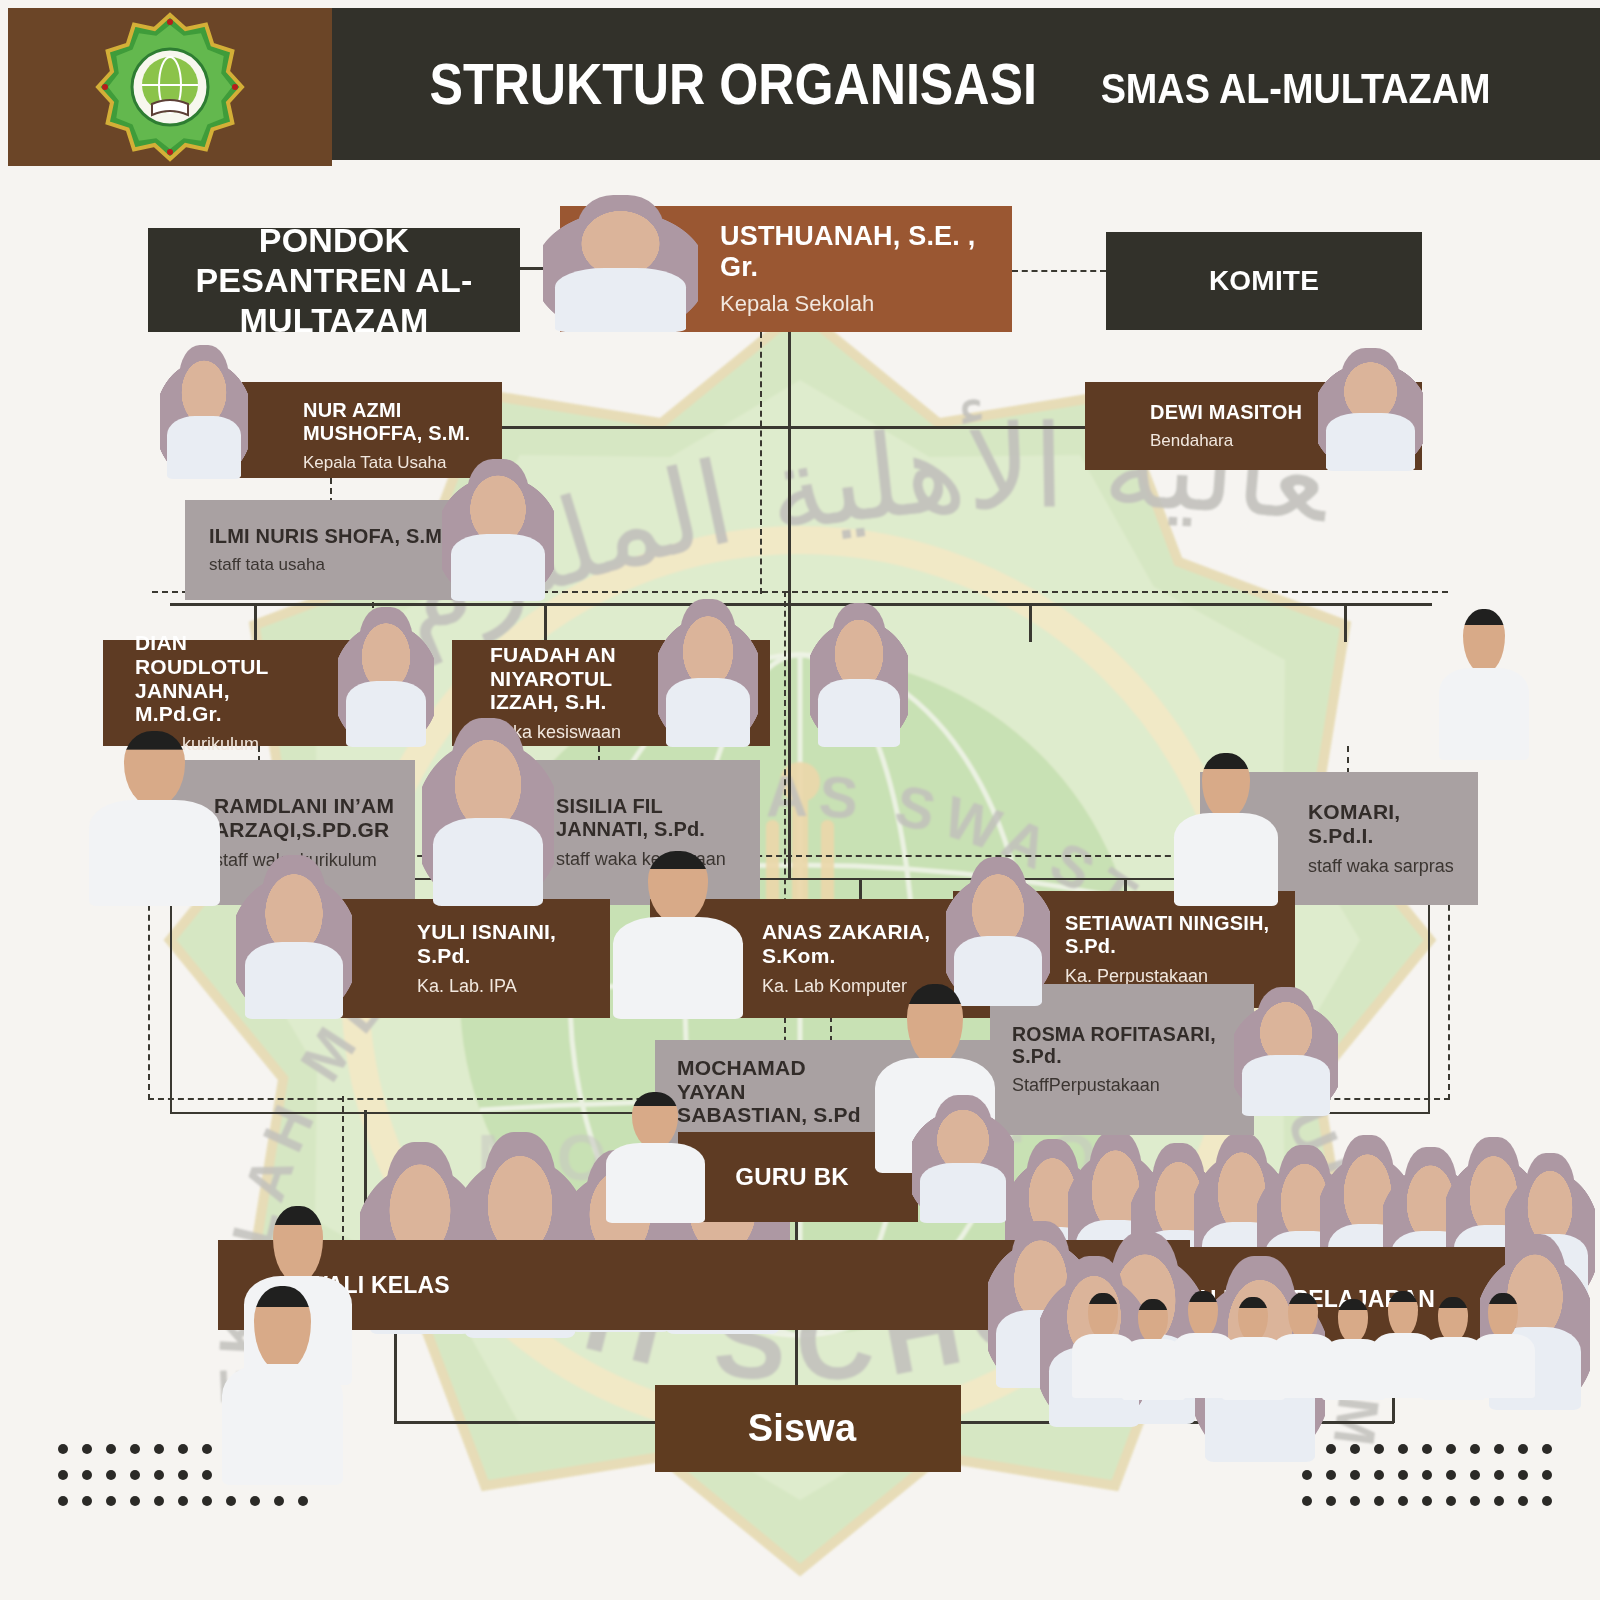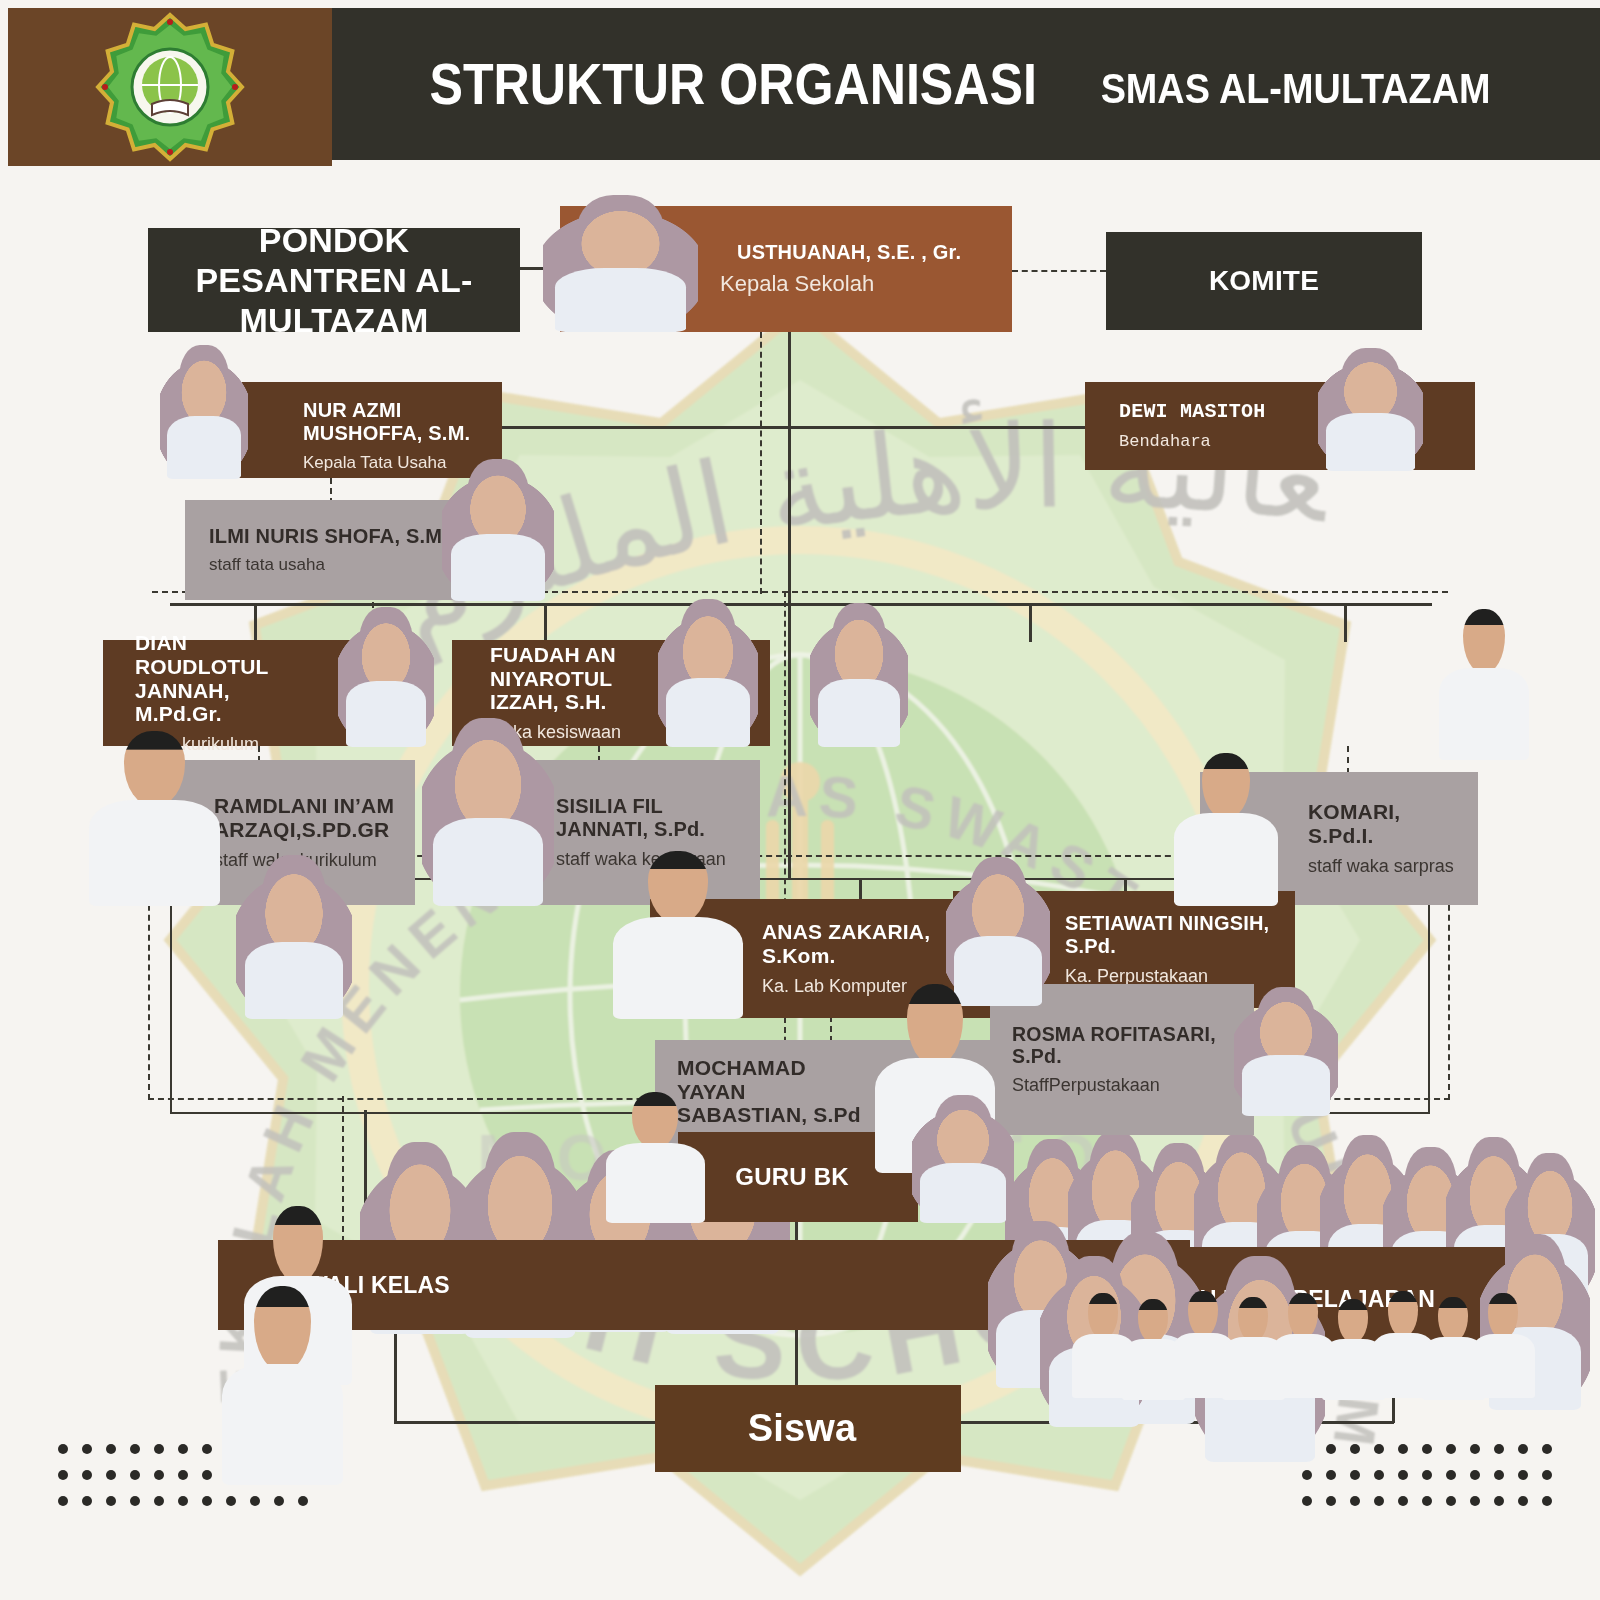--- a/index.html
+++ b/index.html
@@ -150,32 +150,32 @@
   <div class="dv" style="left:1234px;top:1110px;height:139px;"></div>
   <div class="vl" style="left:795px;top:1222px;height:200px;"></div>
   <div class="vl" style="left:394px;top:1330px;height:93px;"></div>
   <div class="hl" style="left:394px;top:1421px;width:1000px;"></div>
   <div class="vl" style="left:1392px;top:1352px;height:71px;"></div>
 
   <div class="obox darkbox center" style="left:148px;top:228px;width:372px;height:104px;">
     <div class="nm">PONDOK PESANTREN AL-MULTAZAM</div>
   </div>
   <div class="obox kepala" style="left:560px;top:206px;width:452px;height:126px;padding-left:160px;">
-    <div class="nm" style="font-size:20px;margin-left:17px;">USTHUANAH, S.E. , Gr.</div>
+    <div class="nm" style="font-size:27px;">USTHUANAH, S.E. , Gr.</div>
     <div class="rl" style="font-size:22px;">Kepala Sekolah</div>
   </div>
   <div class="obox darkbox center" style="left:1106px;top:232px;width:316px;height:98px;">
     <div class="nm" style="font-size:28px;">KOMITE</div>
   </div>
 
   <div class="obox brown" style="left:191px;top:382px;width:311px;height:96px;padding-left:112px;">
     <div class="nm" style="font-size:20px;margin-top:12px;">NUR AZMI MUSHOFFA, S.M.</div>
     <div class="rl" style="font-size:17px;">Kepala Tata Usaha</div>
   </div>
-  <div class="obox brown" style="left:1085px;top:382px;width:390px;height:88px;padding-left:34px;font-family:Liberation Mono, monospace;">
+  <div class="obox brown" style="left:1085px;top:382px;width:337px;height:88px;padding-left:65px;">
     <div class="nm" style="font-size:20px;">DEWI MASITOH</div>
     <div class="rl" style="font-size:17px;">Bendahara</div>
   </div>
   <div class="obox gray" style="left:185px;top:500px;width:278px;height:100px;padding-left:24px;">
     <div class="nm" style="font-size:20px;">ILMI NURIS SHOFA, S.M.</div>
     <div class="rl" style="font-size:17px;">staff tata usaha</div>
   </div>
 
   <div class="obox brown" style="left:103px;top:640px;width:305px;height:106px;padding-left:32px;padding-right:90px;">
     <div class="nm">DIAN ROUDLOTUL JANNAH, M.Pd.Gr.</div>
@@ -192,20 +192,24 @@
   </div>
   <div class="obox gray" style="left:490px;top:760px;width:270px;height:145px;padding-left:66px;">
     <div class="nm" style="font-size:20px;">SISILIA FIL JANNATI, S.Pd.</div>
     <div class="rl">staff waka kesiswaan</div>
   </div>
   <div class="obox gray" style="left:1200px;top:772px;width:278px;height:133px;padding-left:108px;">
     <div class="nm">KOMARI, S.Pd.I.</div>
     <div class="rl">staff waka sarpras</div>
   </div>
 
+  <div class="obox brown" style="left:305px;top:899px;width:305px;height:119px;padding-left:112px;">
+    <div class="nm">YULI ISNAINI, S.Pd.</div>
+    <div class="rl">Ka. Lab. IPA</div>
+  </div>
   <div class="obox brown" style="left:650px;top:899px;width:365px;height:119px;padding-left:112px;">
     <div class="nm">ANAS ZAKARIA, S.Kom.</div>
     <div class="rl">Ka.  Lab Komputer</div>
   </div>
   <div class="obox brown" style="left:953px;top:891px;width:342px;height:117px;padding-left:112px;">
     <div class="nm" style="font-size:20px;">SETIAWATI NINGSIH, S.Pd.</div>
     <div class="rl">Ka. Perpustakaan</div>
   </div>
   <div class="obox gray" style="left:655px;top:1040px;width:355px;height:132px;padding-left:22px;padding-right:130px;">
     <div class="nm">MOCHAMAD YAYAN SABASTIAN, S.Pd</div>

